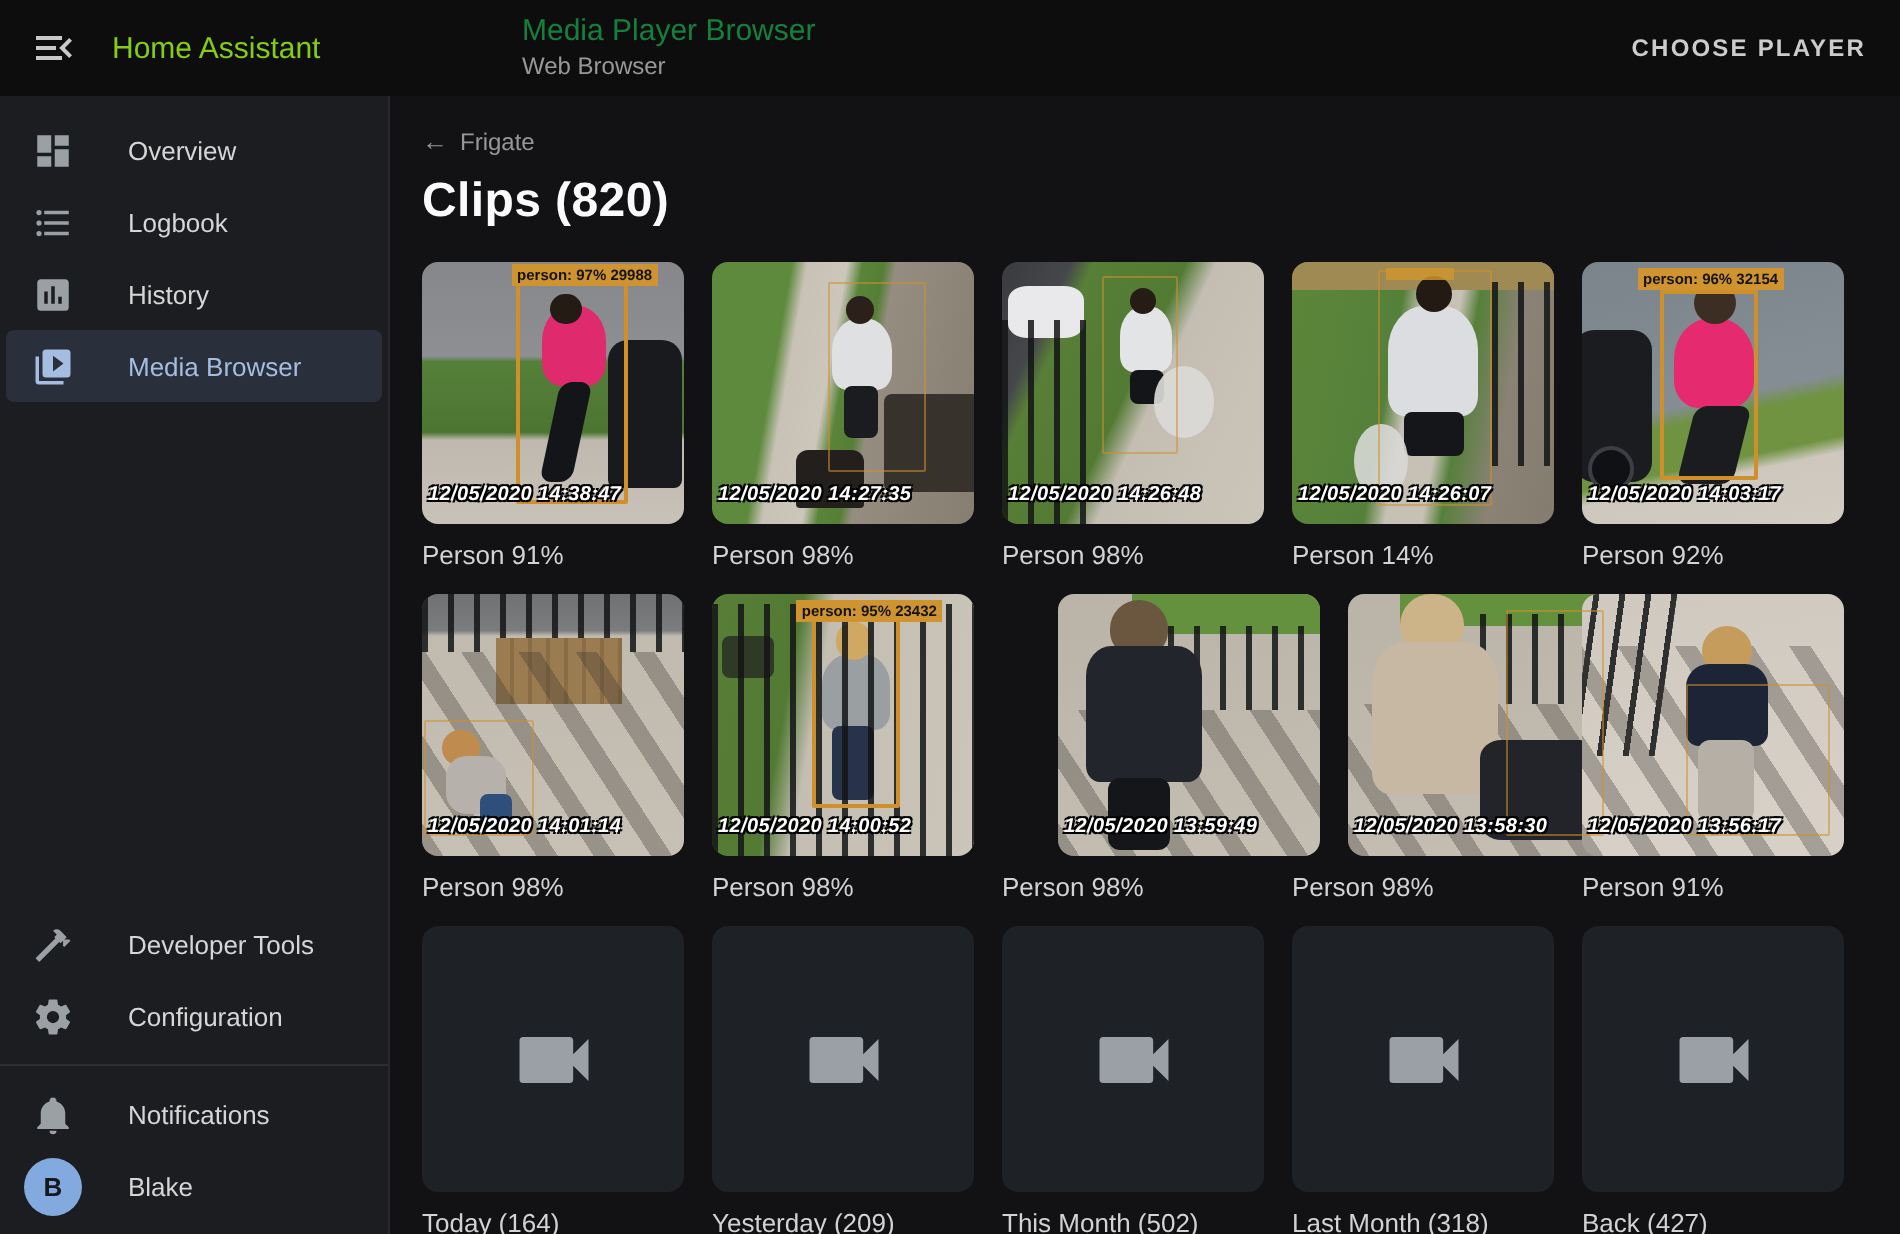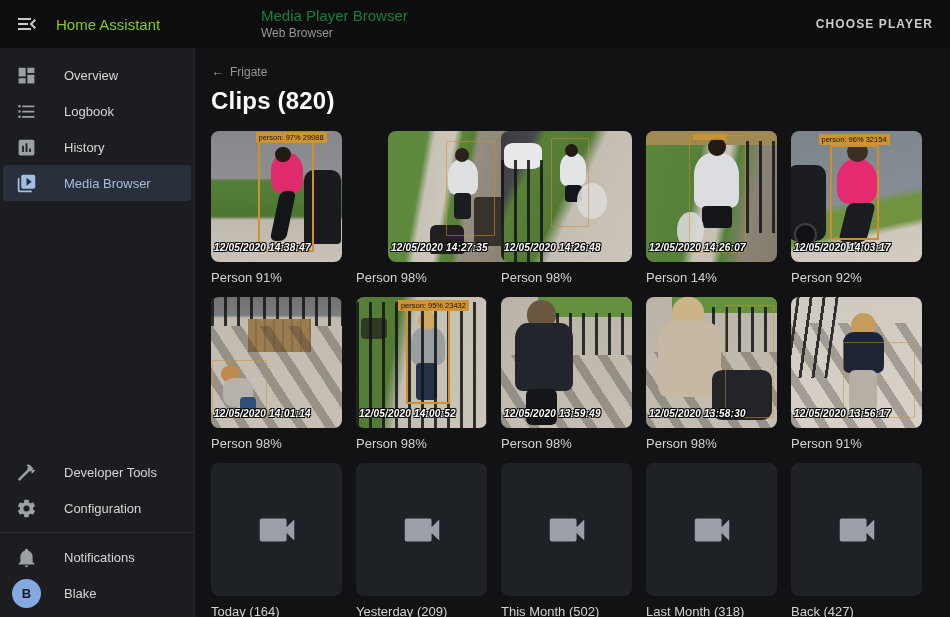--- a/index.html
+++ b/index.html
@@ -70,36 +70,36 @@
   }
   .abs { position:absolute; }
   .stamp {
     position:absolute; left:3px; bottom:9px; z-index:6;
     font-size:10px; font-weight:bold; font-style:italic; letter-spacing:.2px;
     color:#ffffff; white-space:nowrap;
     text-shadow:-1px -1px 0 #000, 1px -1px 0 #000, -1px 1px 0 #000, 1px 1px 0 #000;
   }
   .det {
     position:absolute; z-index:5; background:#cf9430; color:#141414;
-    font-size:7.5px; font-weight:normal; padding:1px 3px; white-space:nowrap;
+    font-size:7.5px; font-weight:bold; padding:1px 3px; white-space:nowrap;
   }
   .bbox { position:absolute; border:2px solid #cf8f2b; z-index:4; border-radius:1px; }
   .bbox.faint { border-color:rgba(207,143,43,.55); border-width:1px; }
   .bars { background:repeating-linear-gradient(90deg, rgba(18,20,22,.85) 0 3px, transparent 3px 13px); }
   .shadow-diag { background:repeating-linear-gradient(57deg, rgba(60,56,50,.33) 0 9px, transparent 9px 24px); }
   .clip-label { margin-top:8px; font-size:13px; color:#d3d3d3; }
   
   .s1 { background:linear-gradient(180deg,#85878b 0%,#8d8f93 36%,#55803a 38%,#4c7531 65%,#beb8ae 68%,#c8c2b8 100%); }
-  .s2 { background:linear-gradient(100deg,#5e8a3d 0%,#5e8a3d 26%,#c7c1b6 31%,#ccc6bb 44%,#5a8439 49%,#567f36 56%,#968d81 60%,#877e72 100%);margin-left:32px; }
+  .s2 { background:linear-gradient(100deg,#5e8a3d 0%,#5e8a3d 26%,#c7c1b6 31%,#ccc6bb 44%,#5a8439 49%,#567f36 56%,#968d81 60%,#877e72 100%); }
   .s3 { background:linear-gradient(115deg,#3a3b3f 0%,#46474b 18%,#587f37 24%,#527a33 48%,#c3bdb2 56%,#cbc5ba 100%); }
   .s4 { background:linear-gradient(100deg,#5c8639 0%,#55803a 38%,#c6c0b5 45%,#c6c0b5 57%,#55803a 63%,#8b8276 78%,#857c70 100%); }
   .s5 { background:linear-gradient(168deg,#7b838b 0%,#858d95 52%,#6f9340 58%,#6f9340 72%,#cdc7bd 77%,#d2ccc2 100%); }
   .s6 { background:linear-gradient(180deg,#6f7173 0%,#7a7c7e 14%,#c0baaf 16%,#c6c0b5 100%); }
   .s7 { background:linear-gradient(100deg,#587f37 0%,#527a33 30%,#c3bdb2 40%,#cbc5ba 100%); }
-  .s8, .s9 { background:linear-gradient(170deg,#b9b3a8 0%,#c4beb3 100%); }
+  .s8, .s9 { background:linear-gradient(170deg,#b9b3a8 0%,#c4beb3 100%);margin-left:28px; }
   .s10 { background:linear-gradient(170deg,#cfc9c0 0%,#d7d1c8 100%); }
   
   .folder {
     width:131px; height:133px; border-radius:8px; background:#1e2126;
     display:flex; align-items:center; justify-content:center;
   }
   .folder .cam-icon { width:46px; height:46px; color:#9aa0a6; }
   .folder-label { margin-top:8px; font-size:13px; color:#d3d3d3; }
 </style>
 </head>

